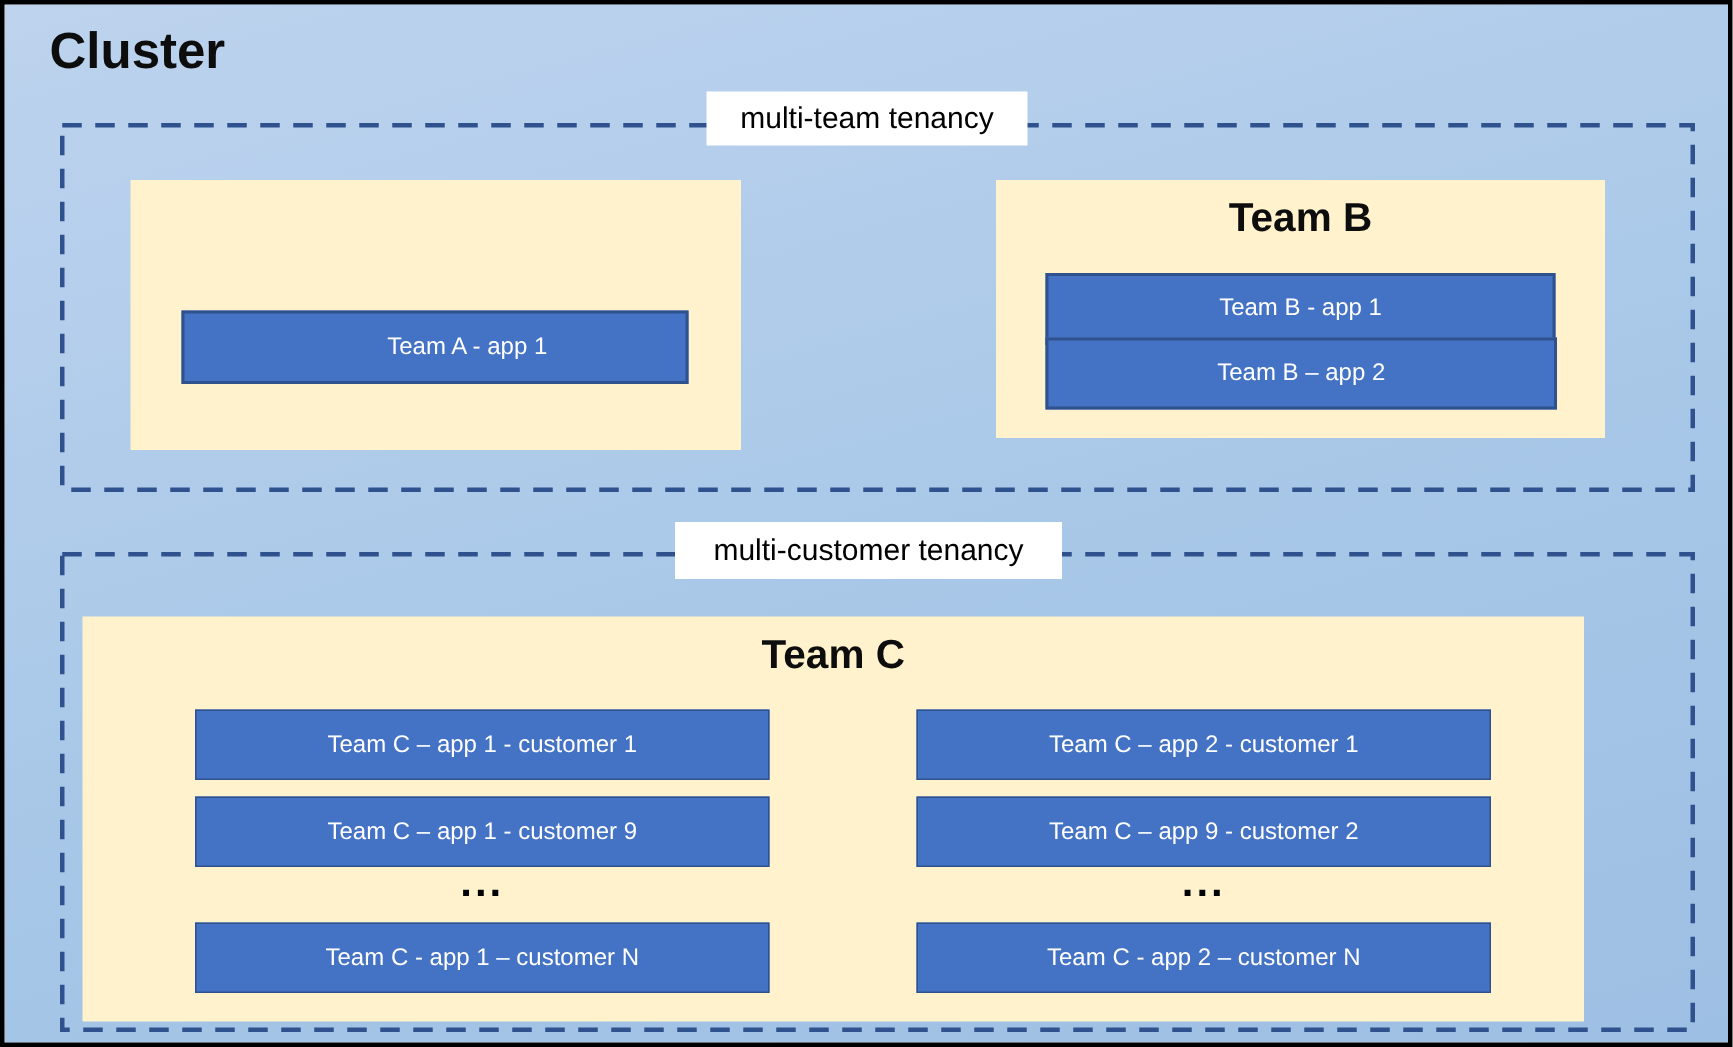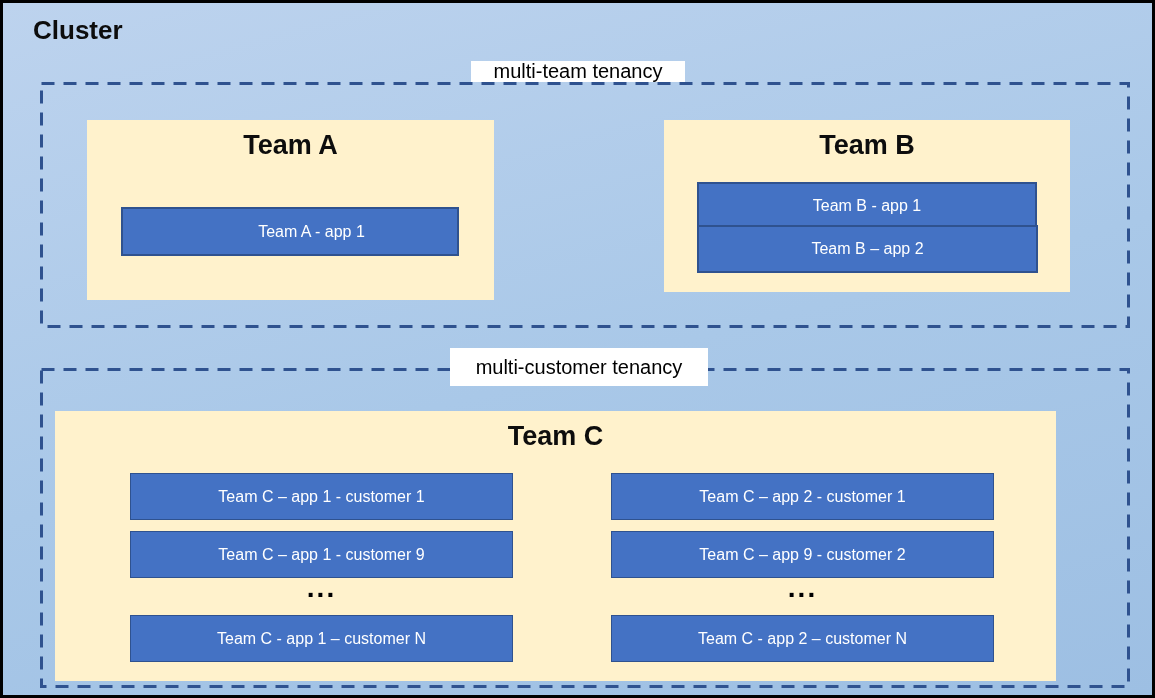--- a/index.html
+++ b/index.html
@@ -7,32 +7,32 @@
     position:relative;
     width:1155px; height:698px;
     box-sizing:border-box;
     border:3px solid #000;
     background: linear-gradient(165deg, #BDD3EE 0%, #A9C8E8 52%, #9DBFE3 100%);
     font-family:"Liberation Sans", sans-serif;
     overflow:hidden;
   }
   .cluster-title {
     position:absolute; left:30px; top:12px;
-    font-size:26px; font-weight:bold; color:#0d0d0d;
+    font-size:34px; font-weight:bold; color:#0d0d0d;
   }
   .dashed-rect { position:absolute; }
   .dashed-rect svg { display:block; }
   .rect-mt { left:37px; top:79px; width:1090px; height:246px; }
   .rect-mc { left:37px; top:365px; width:1090px; height:320px; }
   .tenancy-label {
     position:absolute; background:#ffffff; color:#000;
     display:flex; align-items:center; justify-content:center;
     font-size:20px; white-space:nowrap;
   }
-  .label-mt { left:468px; top:58px; width:214px; height:21px; }
+  .label-mt { left:468px; top:58px; width:214px; height:36px; }
   .label-mc { left:447px; top:345px; width:258px; height:38px; }
   .panel { position:absolute; background:#FFF2CC; }
   .panel-a { left:84px;  top:117px; width:407px;  height:180px; }
   .panel-b { left:661px; top:117px; width:406px;  height:172px; }
   .panel-c { left:52px;  top:408px; width:1001px; height:270px; }
   .panel-title {
     position:absolute; left:0; right:0; top:10px;
     text-align:center; font-size:27px; font-weight:bold; color:#0d0d0d;
   }
   .app {
@@ -66,21 +66,20 @@
   <div class="cluster-title">Cluster</div>
 
   <div class="dashed-rect rect-mt">
     <svg width="1090" height="246">
       <rect x="1.5" y="1.5" width="1087" height="243" fill="none" stroke="#2F528F" stroke-width="3" stroke-dasharray="13 9"></rect>
     </svg>
   </div>
   <div class="tenancy-label label-mt">multi-team tenancy</div>
 
   <div class="panel panel-a">
-    <div class="panel-title">Team A</div>
     <div class="app app-a1">Team A - app 1</div>
   </div>
 
   <div class="panel panel-b">
     <div class="panel-title">Team B</div>
     <div class="app app-b1">Team B - app 1</div>
     <div class="app app-b2">Team B – app 2</div>
   </div>
 
   <div class="dashed-rect rect-mc">

